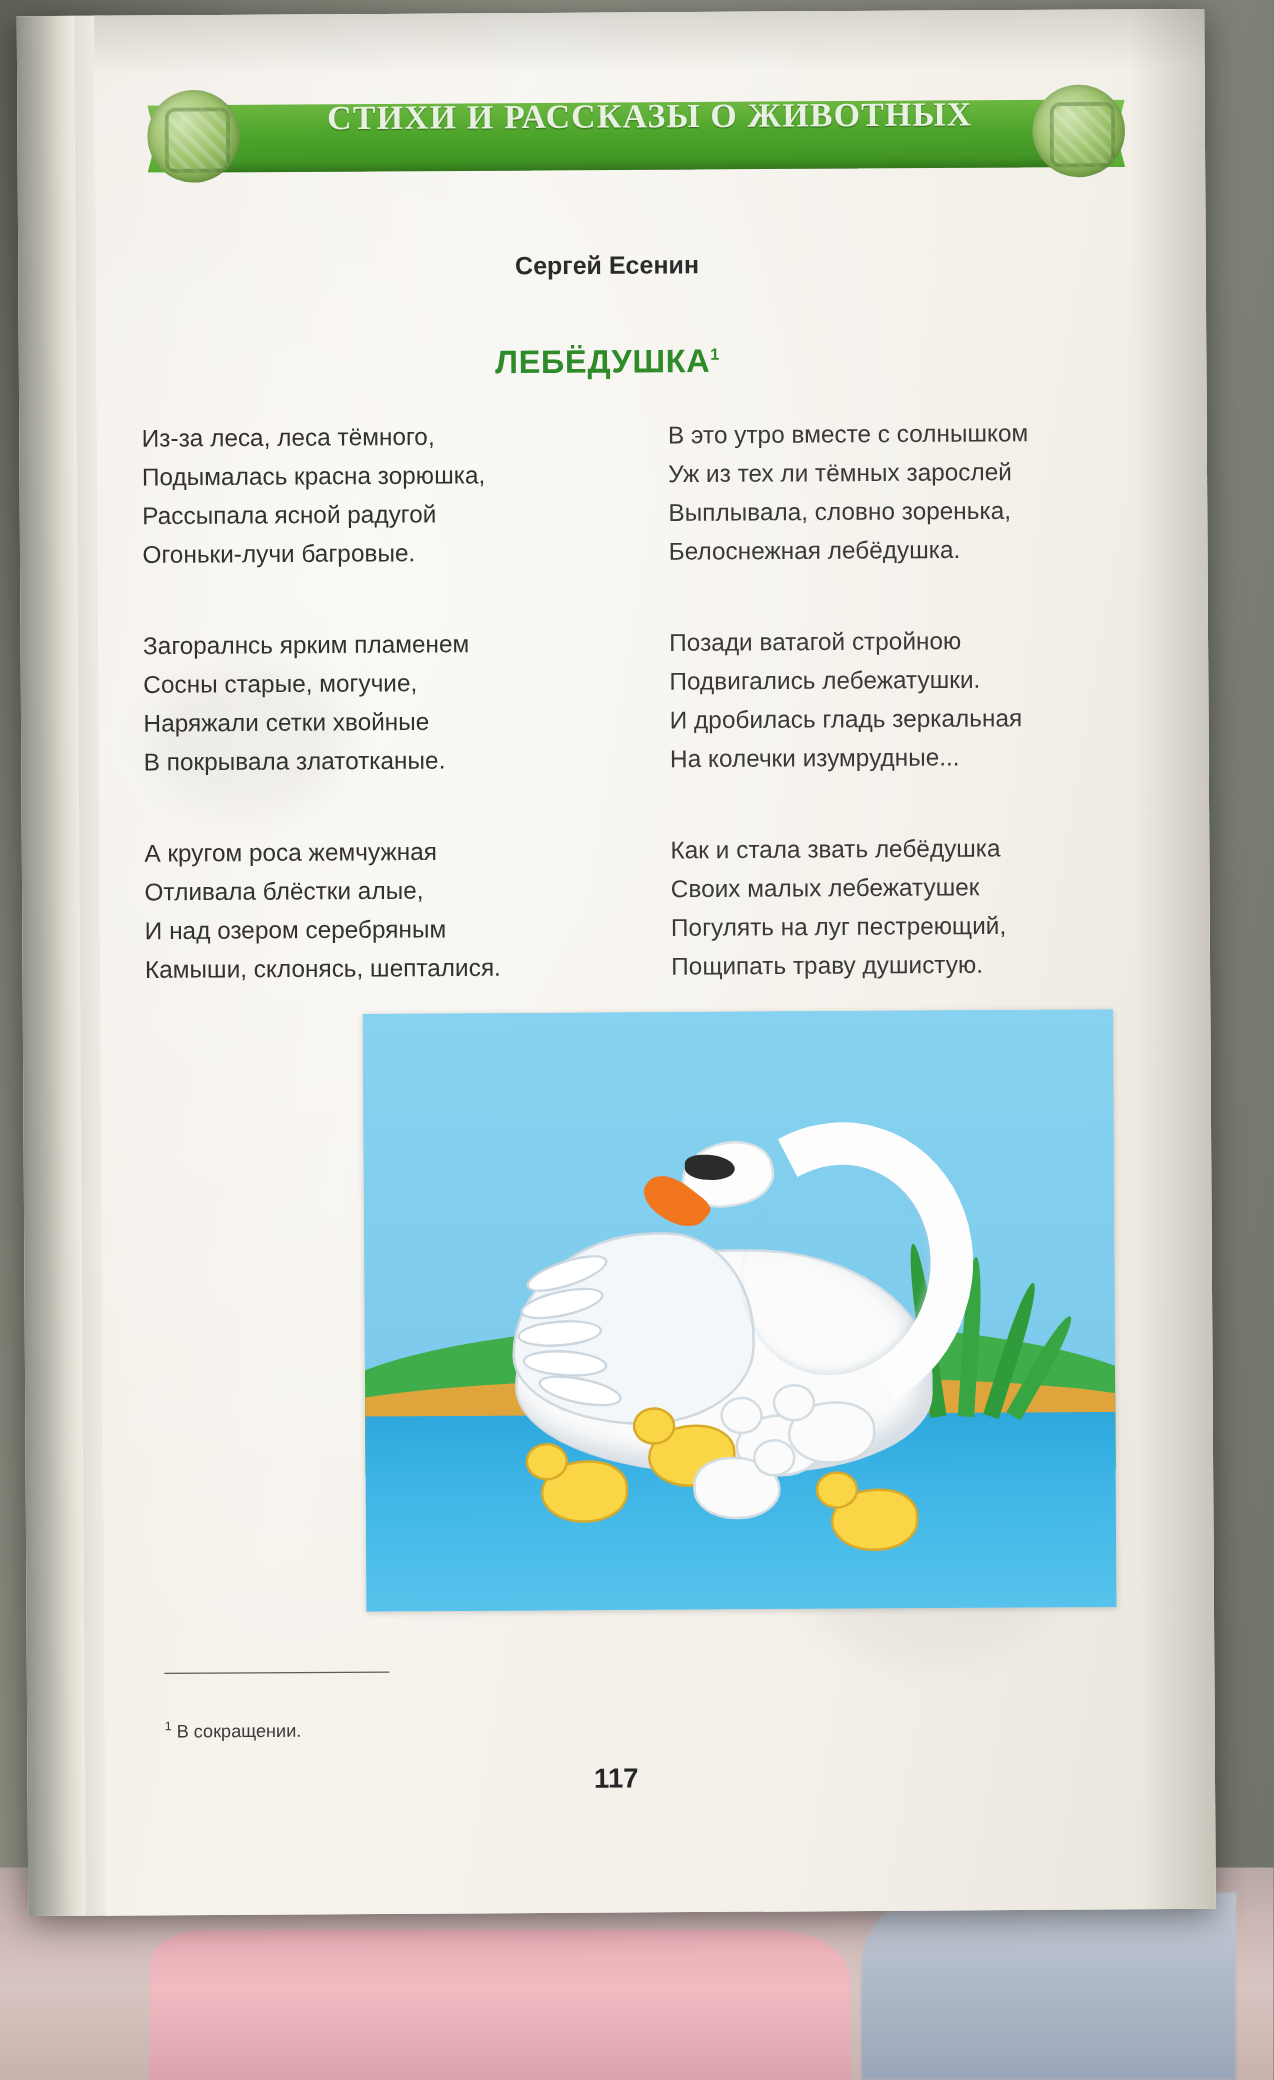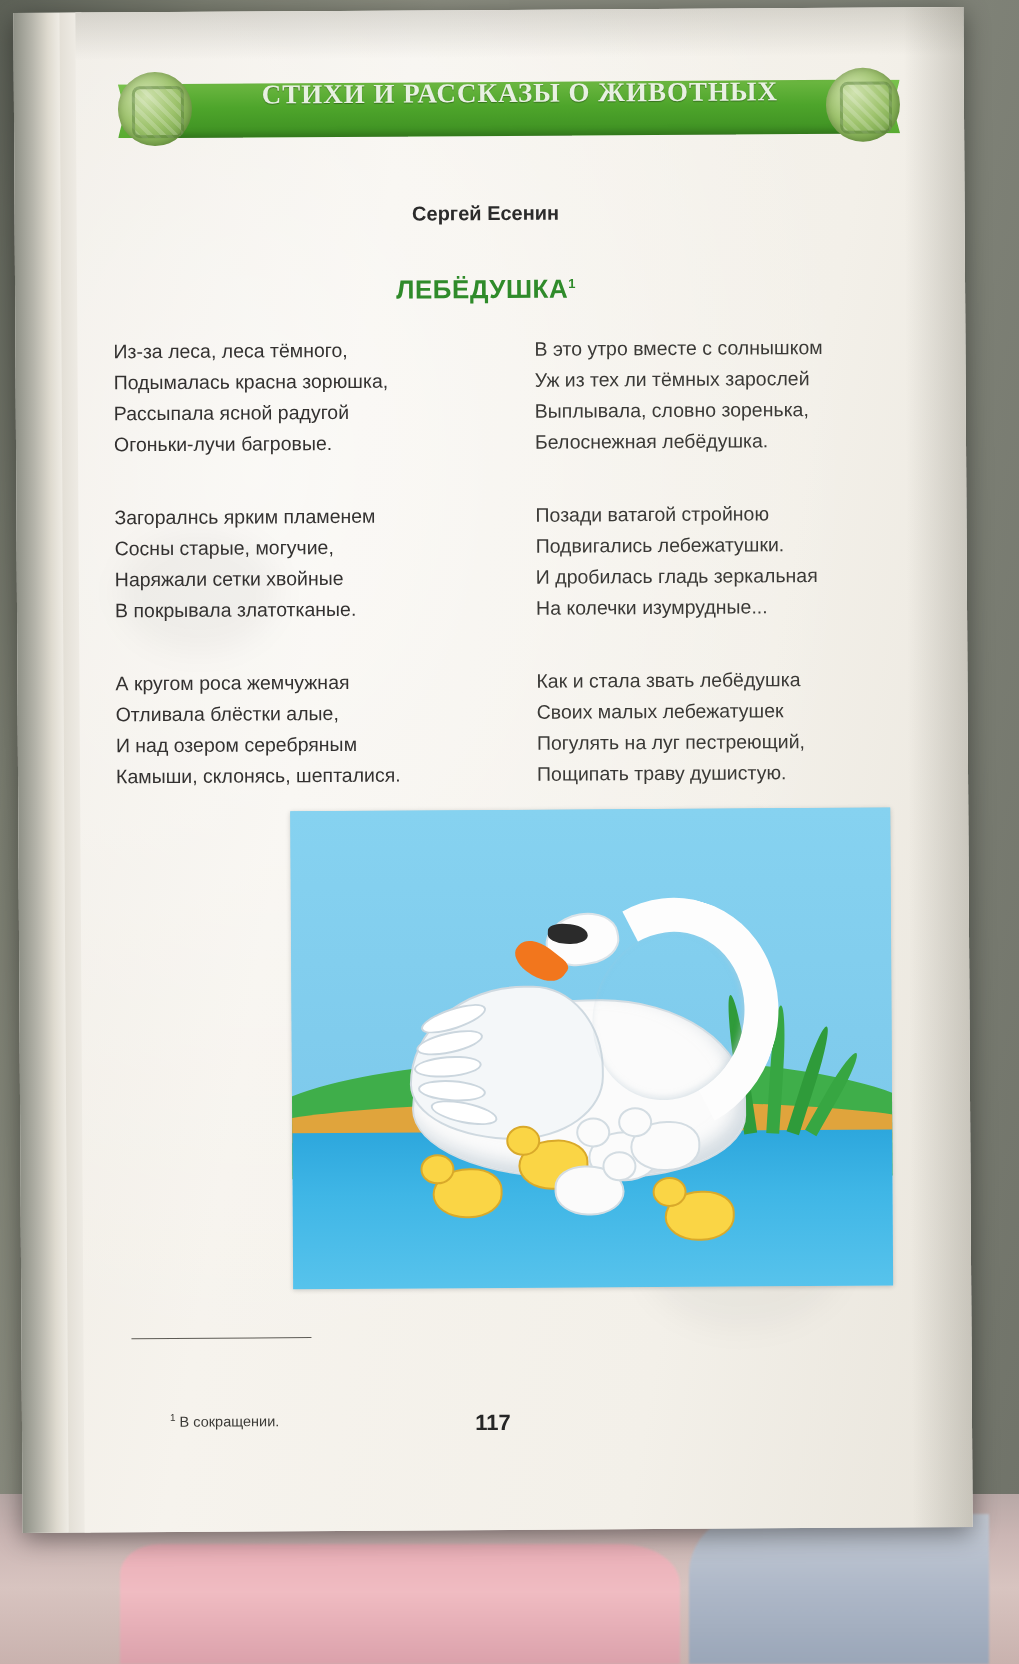--- a/index.html
+++ b/index.html
@@ -339,24 +339,23 @@
     position: absolute;
     left: 48px;
     top: 1326px;
     width: 180px;
     height: 1px;
     background: #5d5b55;
   }
   .footnote {
     position: absolute;
     left: 48px;
-    top: 1400px;
+    top: 1364px;
     font-size: 14.5px;
     color: #3b3a36;
-    margin-left: 38px;
   }
   .footnote sup { font-size: 10px; }
   .page-number {
     position: absolute;
     left: 0; right: 70px;
     top: 1400px;
     text-align: center;
     font-size: 22px;
     font-weight: bold;
     color: #262626;

